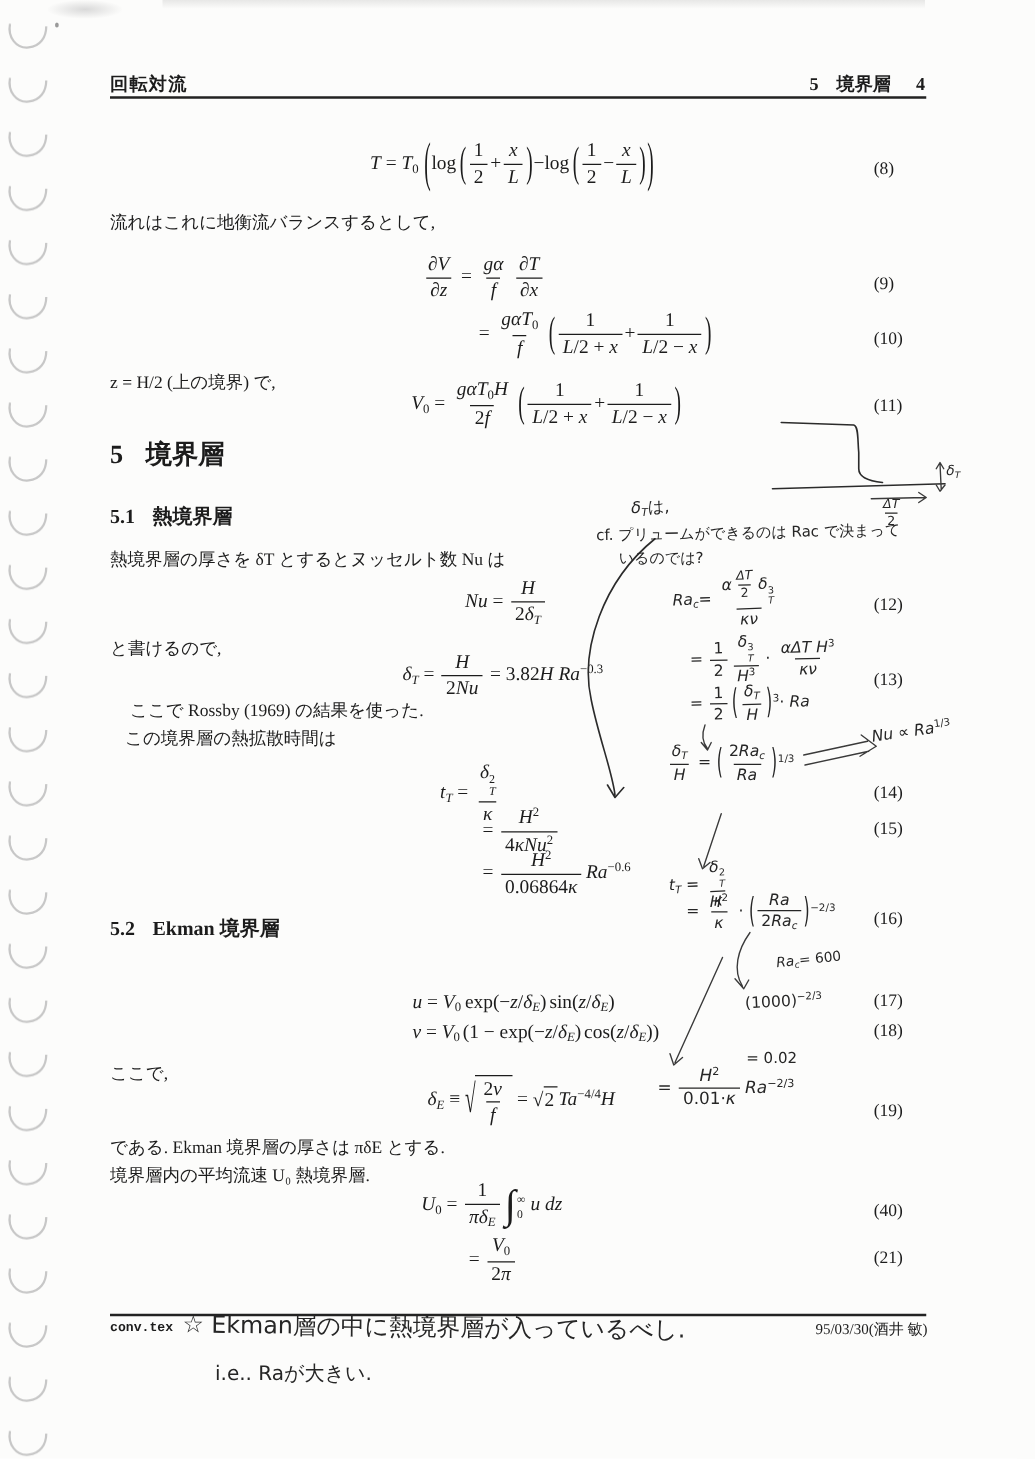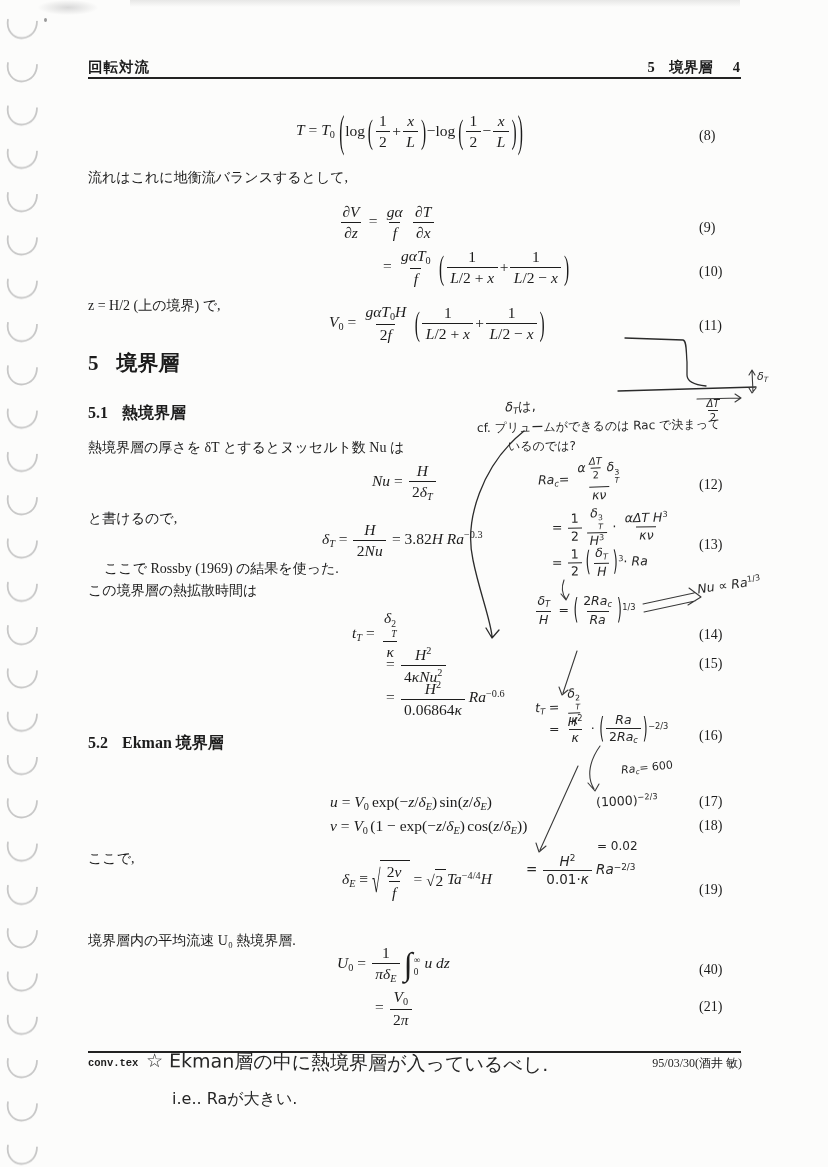--- a/index.html
+++ b/index.html
@@ -20,21 +20,21 @@
   .ftr-rule{left:88px;top:1051px;width:653px;height:1.5px;background:#222;}
   #fconv{left:88px;top:1057px;font-family:"Liberation Mono",monospace;font-weight:bold;font-size:10.5px;}
   #fdate{right:86px;top:1055px;font-size:12px;}
   
   .p{font-size:14px;}
   #p1{left:88px;top:169px}#p2{left:88px;top:297px}
   #h5{left:88px;top:349px;font-size:21px;font-weight:bold}
   #h5 .snum{margin-right:18px}
   #h51{left:88px;top:403px;font-size:16px;font-weight:bold}
   #h51 .snum,#h52 .snum{margin-right:14px}
-  #p3{left:88px;top:439px}#p4{left:88px;top:510px}#p5{left:104px;top:560px}#p6{left:88px;top:582px}
+  #p3{left:88px;top:439px}#p4{left:88px;top:510px}#p5{left:104px;top:560px}#p6{left:100px;top:582px}
   #h52{left:88px;top:733px;font-size:16px;font-weight:bold}
   #p7{left:88px;top:850px}#p8{left:88px;top:909px}#p9{left:88px;top:932px}
   
   .eq{font-size:15.5px;line-height:1.35;}
   .eqnum{left:699px;font-size:14px;}
   #e8{left:296px;top:112px}#n8{top:128px}
   #e9{left:337px;top:203px}#n9{top:220px}
   #e10{left:383px;top:247px}#n10{top:264px}
   #e11{left:329px;top:303px}#n11{top:318px}
   #e12{left:372px;top:462px}#n12{top:477px}
@@ -72,21 +72,21 @@
   .mint{display:inline-flex;align-items:center;vertical-align:middle;margin:0 .12em;}
   .isym{font-size:2.1em;line-height:.95;font-style:normal;display:inline-block;}
   .ilims{display:inline-flex;flex-direction:column;justify-content:space-between;height:2.3em;font-size:.6em;margin-left:1px;}
   .ilims .t{align-self:flex-end;}
   .ilims .b{align-self:flex-start;}
   
   .hw{font-family:"DejaVu Sans",sans-serif;color:#262626;font-size:12.5px;line-height:1.2;}
   .hw .fd{border-top-width:1.3px;}
   #hdtwa{left:505px;top:399px;font-size:13px;transform:rotate(-2deg)}
   #hcf1{left:477px;top:419px;font-size:12px;transform:rotate(-1deg)}
-  #hcf2{left:508px;top:439px;font-size:12px}
+  #hcf2{left:495px;top:439px;font-size:12px}
   #hrac{left:538px;top:456px;transform:rotate(-2deg)}
   #h13a{left:552px;top:506px;transform:rotate(-1deg)}
   #h13b{left:552px;top:546px;transform:rotate(-1deg)}
   #h14{left:533px;top:594px}
   #hnu{left:697px;top:577px;transform:rotate(-8deg)}
   #h16a{left:535px;top:687px;transform:rotate(-2deg)}
   #h16b{left:549px;top:713px}
   #hrac600{left:621px;top:761px;font-size:11px;transform:rotate(-6deg)}
   #h1000{left:596px;top:793px;transform:rotate(-3deg)}
   #h001{left:597px;top:839px;font-size:12px}
@@ -273,20 +273,21 @@
             <span class="fd"><span class="it">f</span></span>
           </span>
         </span>
       </span><span class="up"> = </span><span class="msqrt">
         <span class="rad">√</span>
         <span class="radbox">
           <span class="up">2</span>
         </span>
       </span><span class="msp" style="width: 0.05em;"></span><span class="it">Ta</span><span class="msup">−4/4</span><span class="it">H</span></div>
   <div class="abs eqnum" id="n19">(19)</div>
+  <div class="abs p" id="p8">である. Ekman 境界層の厚さは πδE とする.</div>
   <div class="abs p" id="p9">境界層内の平均流速 U₀ 熱境界層.</div>
   <div class="abs eq" id="e20"><span class="it">U</span><span class="msub" style="font-style: normal;">0</span><span class="up">  =  </span><span class="mfrac">
         <span class="fn"><span class="up">1</span></span>
         <span class="fd"><span class="it">πδ</span><span class="msub">E</span></span>
       </span><span class="mint">
         <span class="isym">∫</span>
         <span class="ilims">
           <span class="t">∞</span>
           <span class="b">0</span>
         </span>

